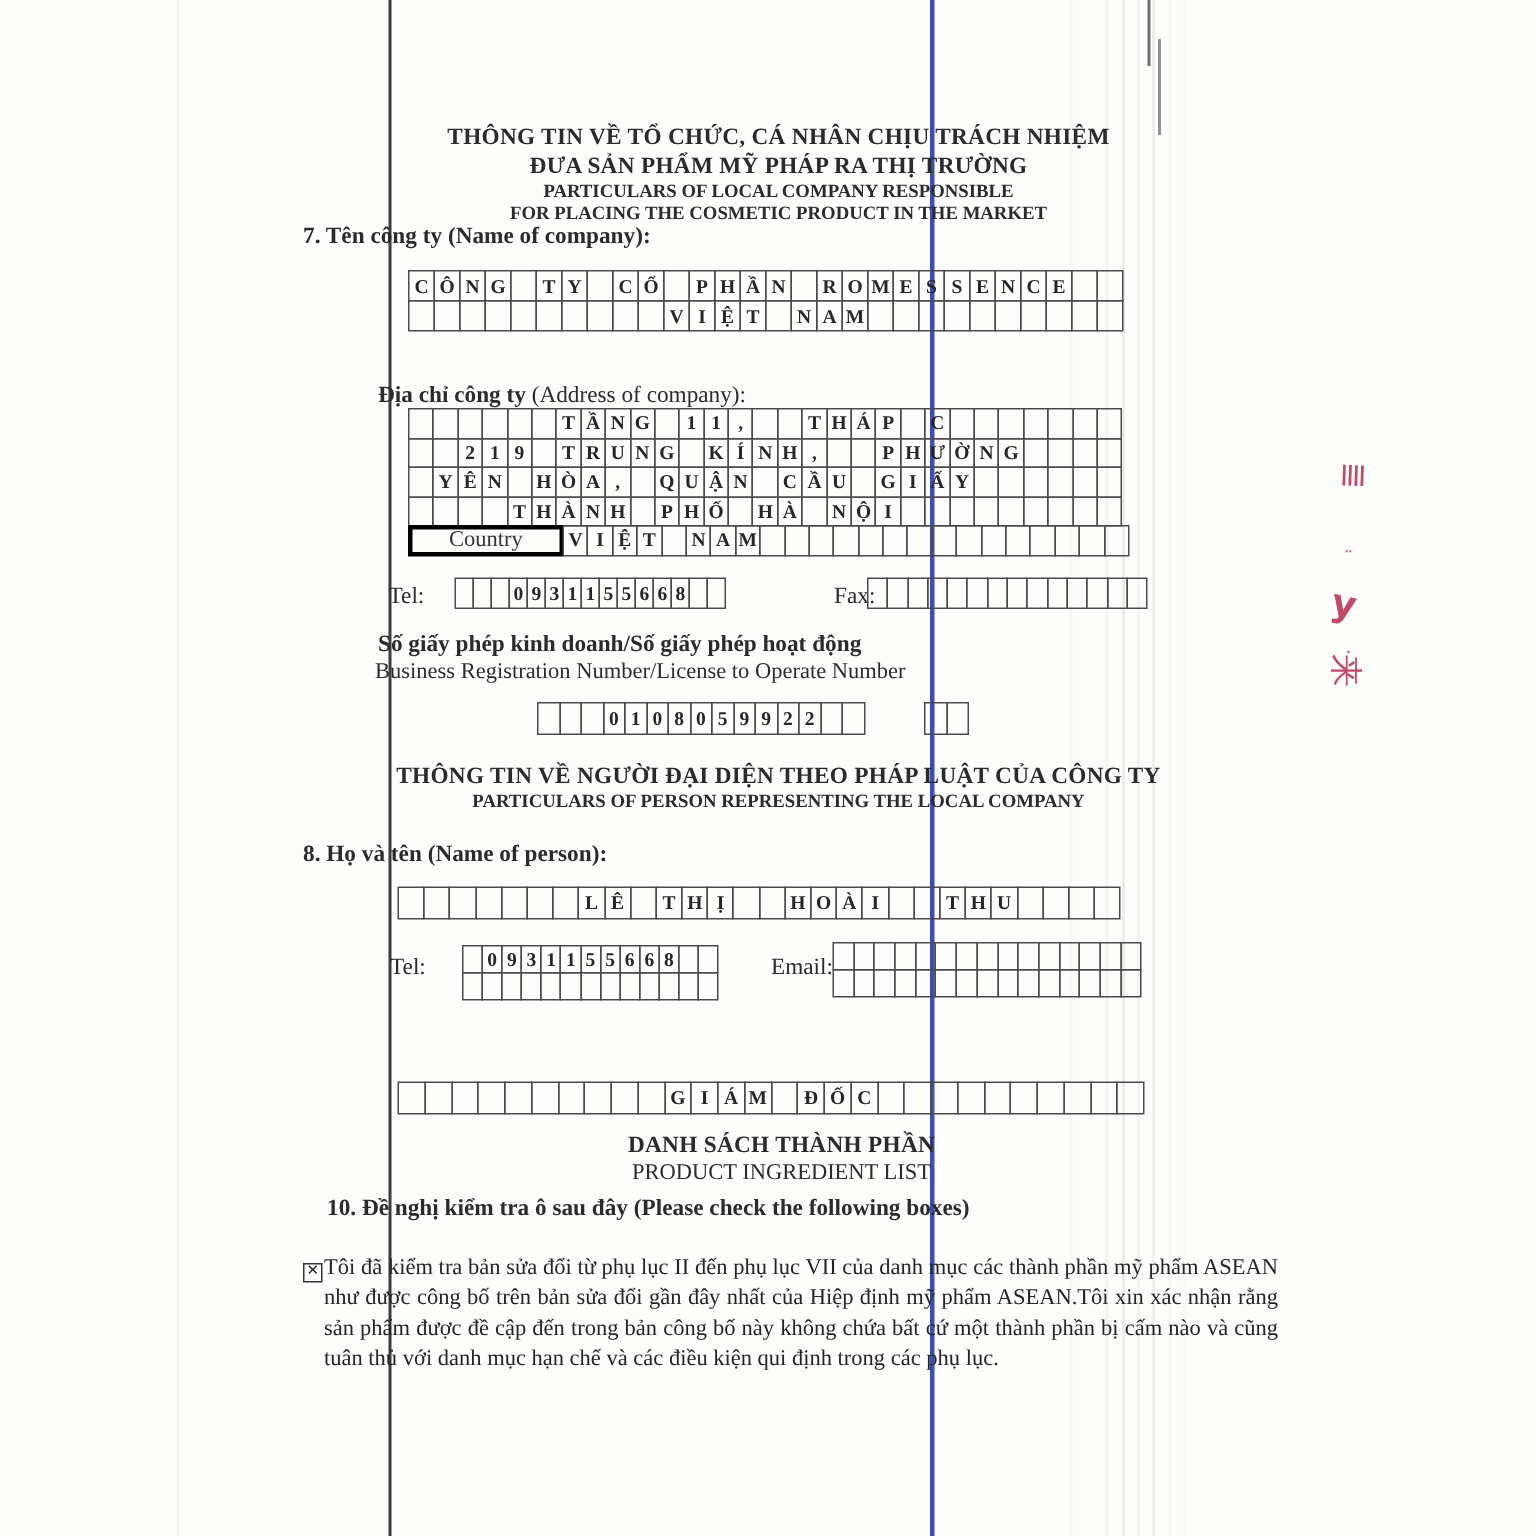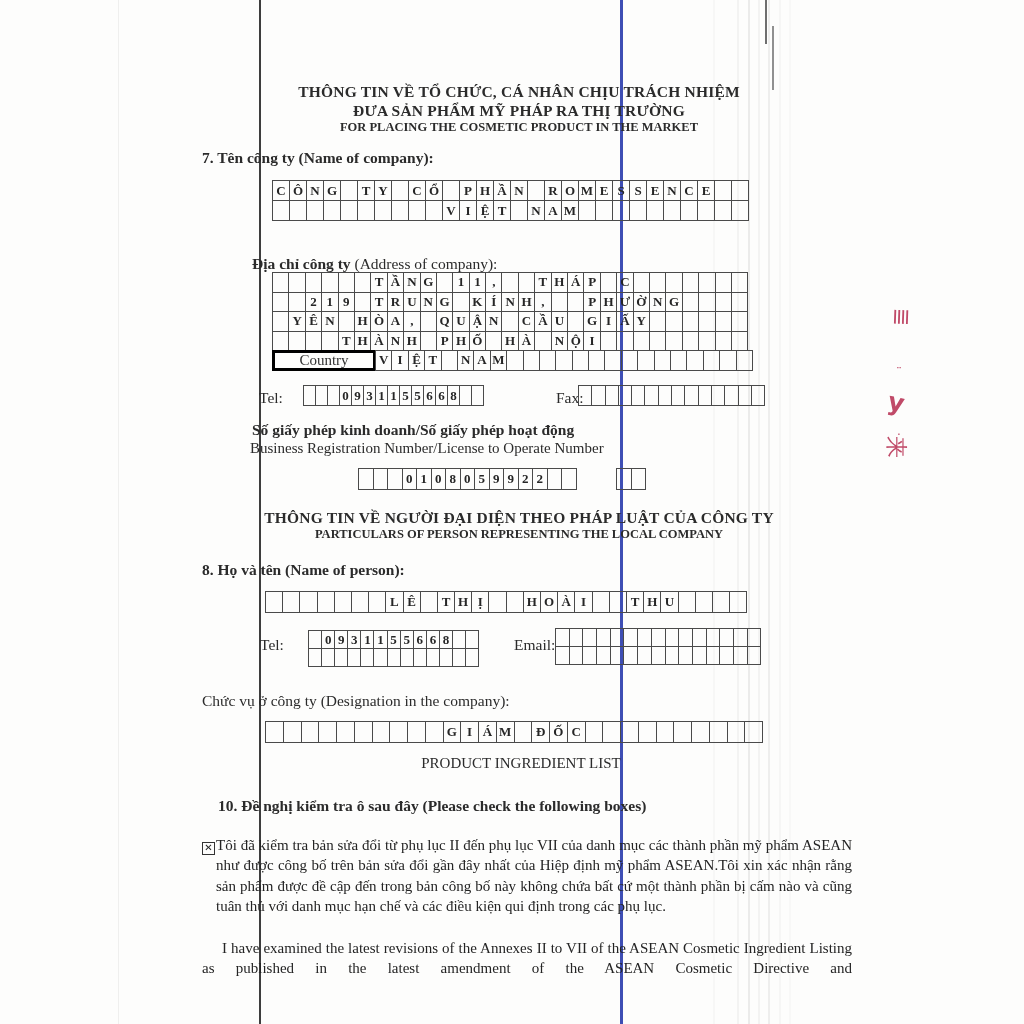--- a/index.html
+++ b/index.html
@@ -105,20 +105,21 @@
 
   <span class="stamp stamp-1">≣</span>
   <span class="stamp stamp-2">¨</span>
   <span class="stamp stamp-3">y</span>
   <span class="stamp stamp-4">.</span>
   <span class="stamp stamp-5">来</span>
 
   <div class="title-block">
     <div class="t-vi">THÔNG TIN VỀ TỔ CHỨC, CÁ NHÂN CHỊU TRÁCH NHIỆM</div>
     <div class="t-vi">ĐƯA SẢN PHẨM MỸ PHÁP RA THỊ TRƯỜNG</div>
+    <div class="t-en">PARTICULARS OF LOCAL COMPANY RESPONSIBLE</div>
     <div class="t-en">FOR PLACING THE COSMETIC PRODUCT IN THE MARKET</div>
   </div>
 
   <div class="label bold lbl-item7">7. Tên công ty (Name of company):</div>
   <div class="char-grid g-name">
       <div class="grid-row">
         <span class="cell">C</span>
         <span class="cell">Ô</span>
         <span class="cell">N</span>
         <span class="cell">G</span>
@@ -508,21 +509,20 @@
         <span class="cell"></span>
         <span class="cell"></span>
         <span class="cell"></span>
         <span class="cell"></span>
         <span class="cell"></span>
         <span class="cell"></span>
         <span class="cell"></span>
       </div>
     </div>
 
-  <div class="label lbl-desig">Chức vụ ở công ty (Designation in the company):</div>
   <div class="char-grid g-desig">
       <div class="grid-row">
         <span class="cell"></span>
         <span class="cell"></span>
         <span class="cell"></span>
         <span class="cell"></span>
         <span class="cell"></span>
         <span class="cell"></span>
         <span class="cell"></span>
         <span class="cell"></span>
@@ -543,21 +543,21 @@
         <span class="cell"></span>
         <span class="cell"></span>
         <span class="cell"></span>
         <span class="cell"></span>
         <span class="cell"></span>
         <span class="cell"></span>
       </div>
     </div>
 
   <div class="sec3">
+    <div class="t-vi">DANH SÁCH THÀNH PHẦN</div>
     <div class="t-en2">PRODUCT INGREDIENT LIST</div>
   </div>
   <div class="label bold lbl-item10">10. Đề nghị kiểm tra ô sau đây (Please check the following boxes)</div>
 
   <div class="para vn-para"><span class="checkbox">✕</span><span>Tôi đã kiểm tra bản sửa đổi từ phụ lục II đến phụ lục VII của danh mục các thành phần mỹ phẩm ASEAN như được công bố trên bản sửa đổi gần đây nhất của Hiệp định mỹ phẩm ASEAN.Tôi xin xác nhận rằng sản phẩm được đề cập đến trong bản công bố này không chứa bất cứ một thành phần bị cấm nào và cũng tuân thủ với danh mục hạn chế và các điều kiện qui định trong các phụ lục.</span></div>
 
-  <div class="para en-para">I have examined the latest revisions of the Annexes II to VII of the ASEAN Cosmetic Ingredient Listing as published in the latest amendment of the ASEAN Cosmetic Directive and</div>
 
 </div>
 
 </body></html>

